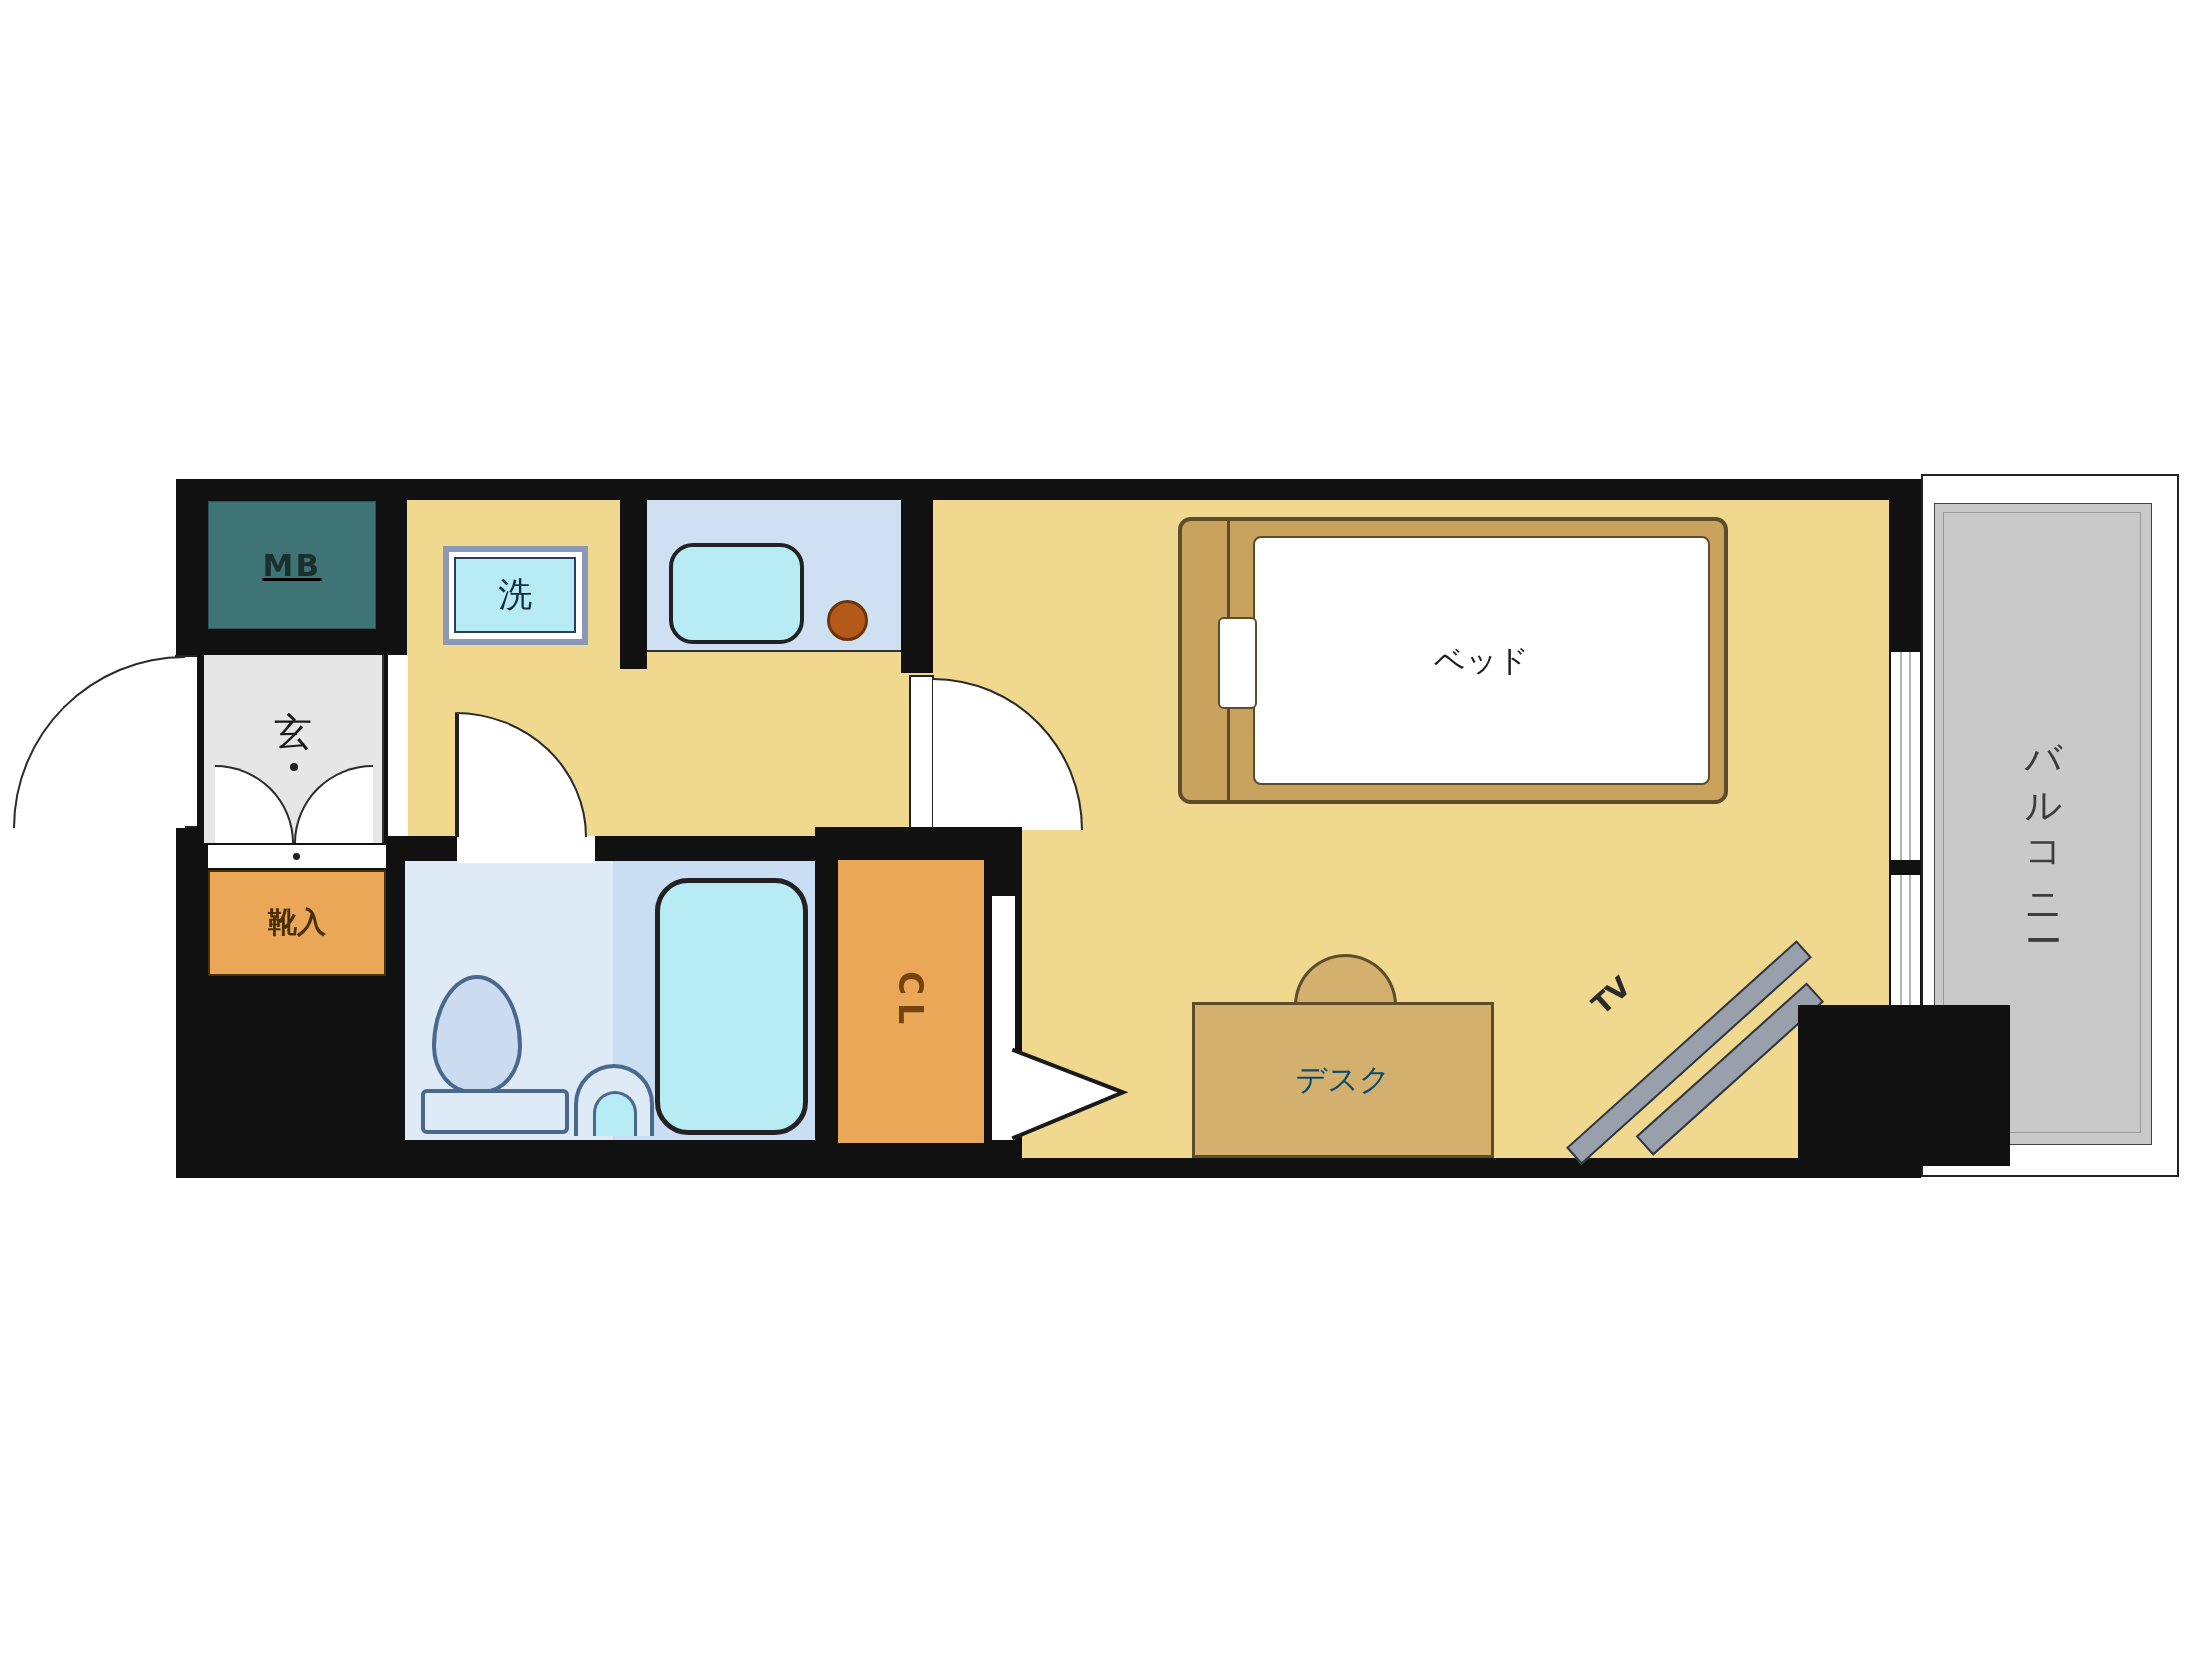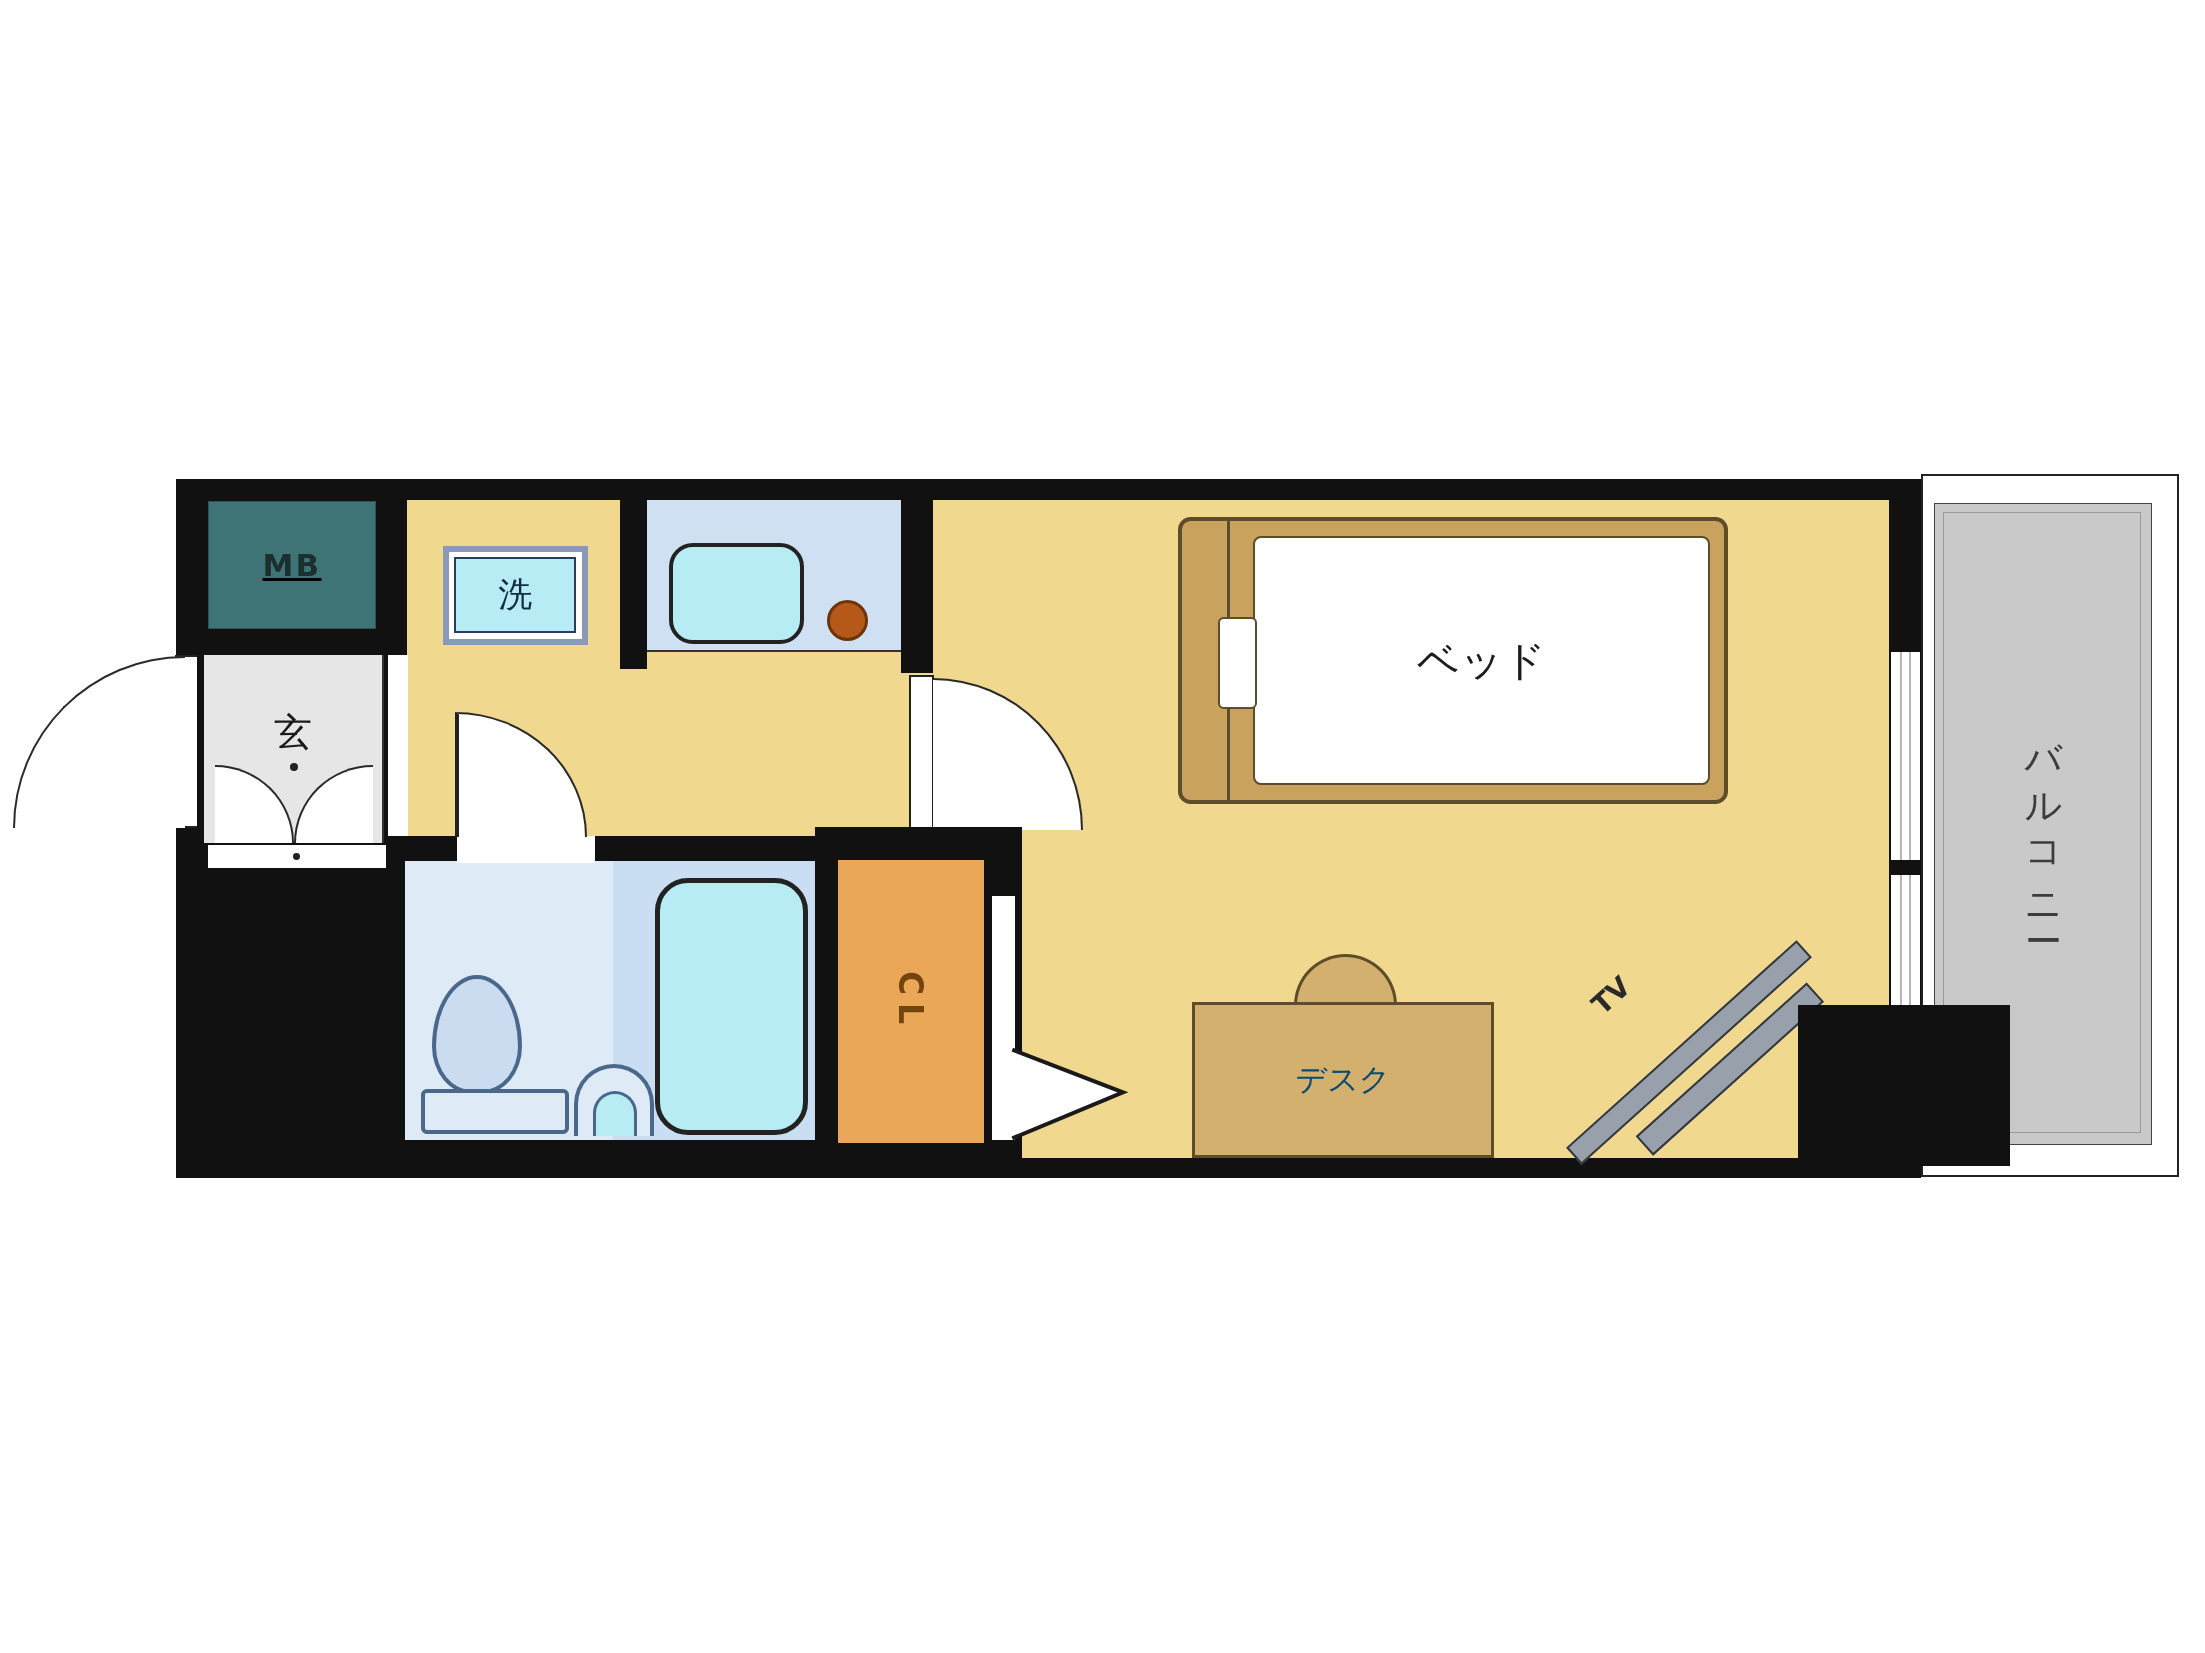--- a/index.html
+++ b/index.html
@@ -41,20 +41,23 @@
 
   <div class="abs" style="left:388px;top:655px;width:19.5px;height:188px;background:#ffffff;"></div>
 
   <div class="abs arc-tr" style="left:215px;top:765px;width:79px;height:78px;"></div>
   <div class="abs arc-tl" style="left:294px;top:765px;width:79px;height:78px;"></div>
   <div class="abs dot" style="left:290px;top:763px;width:8px;height:8px;"></div>
 
   <div class="abs" style="left:208px;top:845px;width:178px;height:23px;background:#ffffff;"></div>
   <div class="abs dot" style="left:293px;top:853px;width:6.9px;height:6.9px;"></div>
 
+  <div class="abs lbl" style="left:208px;top:870px;width:178px;height:106px;background:#eaa757;border:2.3px solid #4a3008;">
+    <span style="font-size:29px;color:#4a3008;font-weight:bold;">靴入</span>
+  </div>
 
   <div class="abs" style="left:175px;top:655px;width:22px;height:173px;background:#ffffff;border-top:2.3px solid #222;border-bottom:2.3px solid #222;"></div>
   <div class="abs arc-tl" style="left:13.2px;top:656px;width:172px;height:172px;"></div>
 
   <div class="abs wall" style="left:620px;top:500px;width:27px;height:169px;"></div>
 
   <div class="abs" style="left:647px;top:500px;width:254px;height:152px;background:#cfe0f2;border-bottom:2.9px solid #333;"></div>
   <div class="abs" style="left:669px;top:543px;width:135px;height:101px;background:#b7ecf4;border:4.6px solid #222;border-radius:24px;"></div>
   <div class="abs" style="left:827px;top:600px;width:41px;height:41px;background:#b4591a;border:3.4px solid #6e3406;border-radius:50%;"></div>
 
@@ -79,21 +82,21 @@
     <span style="transform:rotate(90deg);font-size:33px;color:#74440e;font-weight:bold;letter-spacing:8px;">CL</span>
   </div>
   <div class="abs" style="left:992px;top:896px;width:23px;height:244px;background:#ffffff;"></div>
   <svg class="abs" style="left:1010px;top:1045px;" width="121" height="98" viewBox="0 0 210 170">
     <path d="M4,8 L196,82 L4,162" fill="#ffffff" stroke="#1a1a1a" stroke-width="7"></path>
   </svg>
 
   <div class="abs" style="left:1178px;top:517px;width:550px;height:287px;background:#c9a25e;border:4px solid #5d4d2a;border-radius:12.6px;">
     <div class="abs" style="left:45px;top:0;width:2.9px;height:279px;background:#5d4d2a;"></div>
     <div class="abs lbl" style="left:71px;top:15px;width:457px;height:249px;background:#ffffff;border:2.9px solid #5d4d2a;border-radius:8px;">
-      <span style="font-size:42px;color:#1c1c1c;">ベッド</span>
+      <span style="font-size:31px;color:#1c1c1c;">ベッド</span>
     </div>
     <div class="abs" style="left:36px;top:96px;width:39px;height:92px;background:#ffffff;border:2.3px solid #5d4d2a;border-radius:5.7px;"></div>
   </div>
 
   <div class="abs" style="left:1294px;top:954px;width:103px;height:55px;background:#d3b06e;border:3.4px solid #5d4d2a;border-bottom:none;border-radius:52px 52px 0 0;"></div>
   <div class="abs lbl" style="left:1192px;top:1002px;width:302px;height:156px;background:#d3b06e;border:3.4px solid #5d4d2a;">
     <span style="font-size:31px;color:#0c4a6e;">デスク</span>
   </div>
 
   <div class="abs" style="left:1534px;top:1041px;width:310px;height:23px;background:#98a1ab;border:2.3px solid #33373c;transform:rotate(-42deg);"></div>

